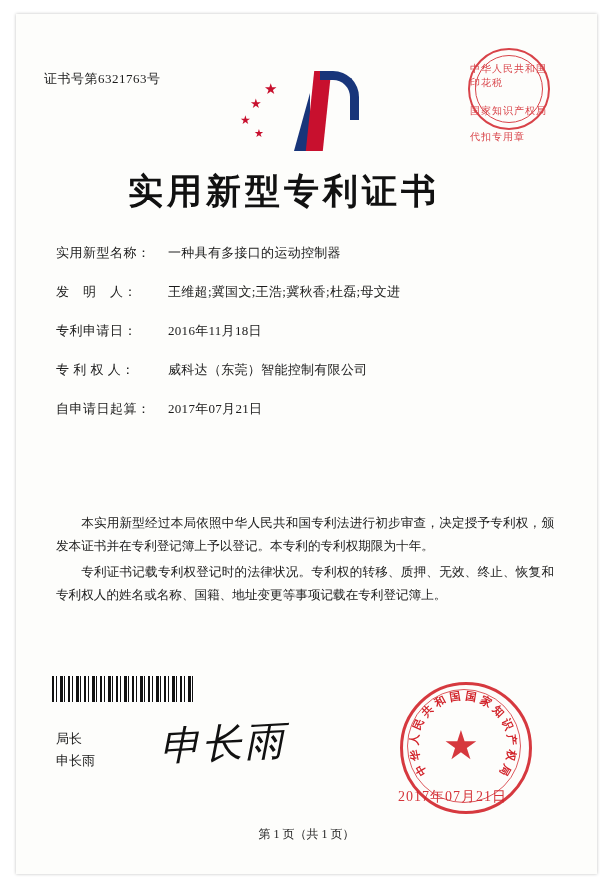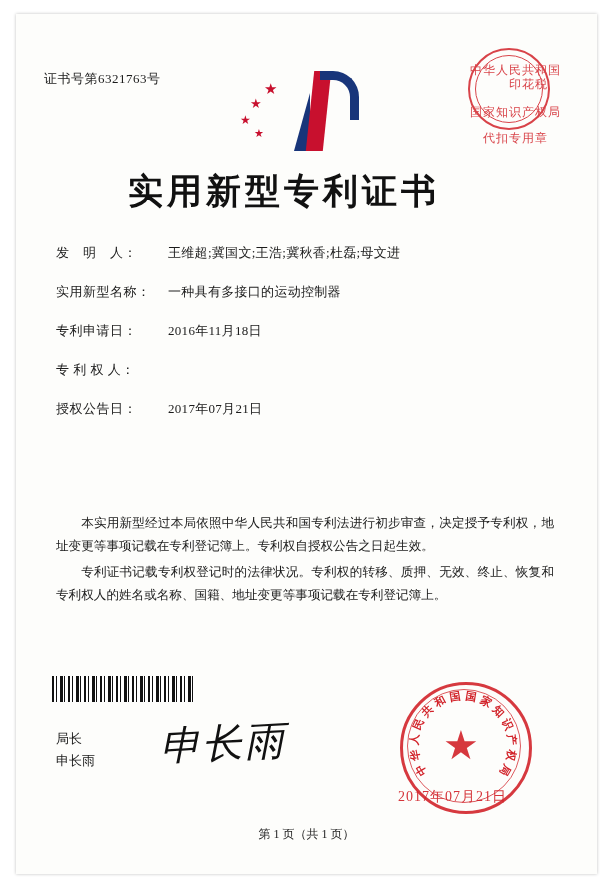--- a/index.html
+++ b/index.html
@@ -112,22 +112,22 @@
   }
   .seal-top .ring {
     position: absolute;
     left: 5px; top: 5px; right: 5px; bottom: 5px;
     border: 1px solid #d2232a;
     border-radius: 50%;
   }
   .seal-top .line {
     position: absolute;
     width: 100%;
-    text-align: right;
-    font-size: 12px;
+    text-align: left;
+    font-size: 10px;
     font-family: "Liberation Serif", serif;
     letter-spacing: 1px;
     white-space: nowrap;
   }
   .seal-top .l1 { top: 12px; }
   .seal-top .l2 { top: 26px; }
   .seal-top .l3 { top: 40px; margin-top: 40px; }
   .seal-top .l4 { top: 54px; }
 
   .title {
@@ -312,42 +312,43 @@
     <div class="line l1">中华人民共和国</div>
     <div class="line l2">印花税</div>
     <div class="line l3">代扣专用章</div>
     <div class="line l4">国家知识产权局</div>
   </div>
 
   <div class="title">实用新型专利证书</div>
 
   <div class="fields">
     <div class="field-row">
+      <div class="field-label">实用新型名称：</div>
+      <div class="field-value">一种具有多接口的运动控制器</div>
+    </div>
+    <div class="field-row">
       <div class="field-label">发　明　人：</div>
       <div class="field-value">王维超;冀国文;王浩;冀秋香;杜磊;母文进</div>
     </div>
     <div class="field-row">
-      <div class="field-label">实用新型名称：</div>
-      <div class="field-value">一种具有多接口的运动控制器</div>
-    </div>
-    <div class="field-row">
       <div class="field-label">专利申请日：</div>
       <div class="field-value">2016年11月18日</div>
     </div>
     <div class="field-row">
       <div class="field-label">专 利 权 人：</div>
-    </div>
-    <div class="field-row">
-      <div class="field-label">授权公告日：</div>
+      <div class="field-value">威科达（东莞）智能控制有限公司</div>
+    </div>
+    <div class="field-row">
+      <div class="field-label">自申请日起算：</div>
       <div class="field-value">2017年07月21日</div>
     </div>
   </div>
 
   <div class="body-text">
-    <p>本实用新型经过本局依照中华人民共和国专利法进行初步审查，决定授予专利权，地址变更等事项记载在专利登记簿上。专利权自授权公告之日起生效。</p>
+    <p>本实用新型经过本局依照中华人民共和国专利法进行初步审查，决定授予专利权，颁发本证书并在专利登记簿上予以登记。本专利的专利权期限为十年。</p>
     <p>专利证书记载专利权登记时的法律状况。专利权的转移、质押、无效、终止、恢复和专利权人的姓名或名称、国籍、地址变更等事项记载在专利登记簿上。</p>
   </div>
 
   <div class="barcode"></div>
 
   <div class="director">
     <div>局长</div>
     <div>申长雨</div>
   </div>
 

